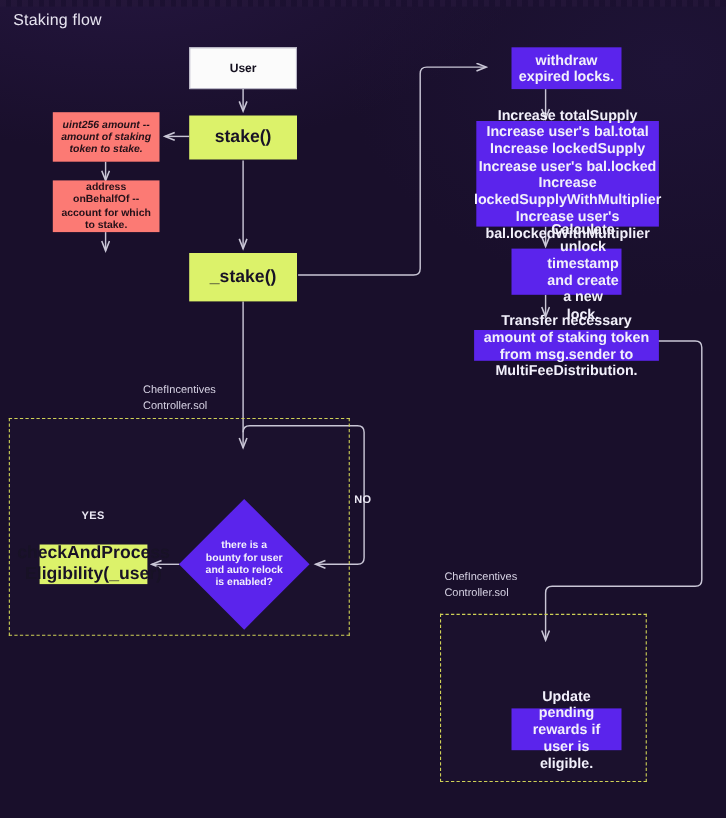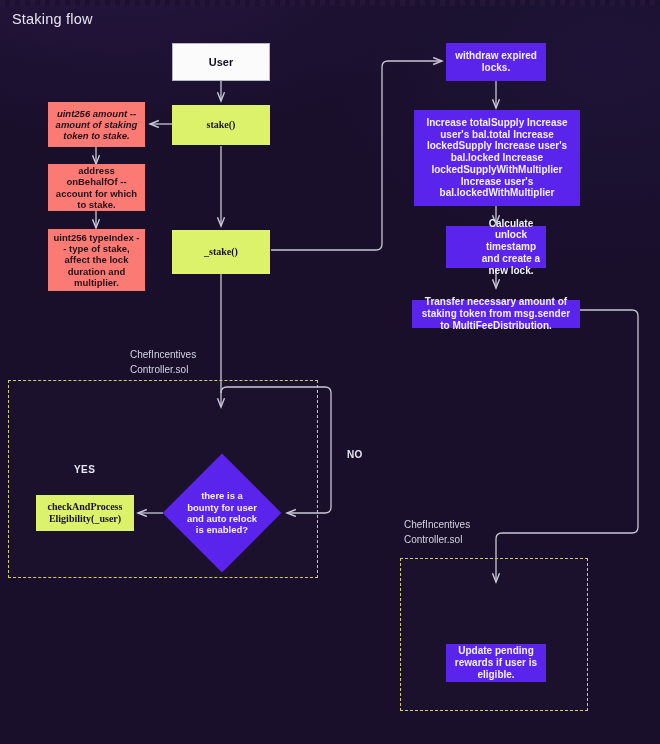--- a/index.html
+++ b/index.html
@@ -31,23 +31,23 @@
   }
   svg.edges{position:absolute;left:0;top:0;width:660px;height:744px;pointer-events:none;}
 
   .node{
     position:absolute;box-sizing:border-box;
     display:flex;align-items:center;justify-content:center;
     text-align:center;font-weight:bold;line-height:1.18;
     padding:3px 5px;
   }
   .n-white{background:#fbfbfb;color:#14101f;border:1px solid #b9b6c6;font-size:11px;}
-  .n-green{background:#dcf26a;color:#181226;font-size:10px;font-family:Liberation Serif, serif;}
+  .n-green{background:#dcf26a;color:#181226;font-size:16px;}
   .n-red{background:#fc7a74;color:#231018;font-size:9.5px;}
-  .n-purple{background:#5b24ec;color:#f2f0fb;font-size:10px;}
+  .n-purple{background:#5b24ec;color:#f2f0fb;font-size:13px;margin-left:19px;}
 
   .diamond{
     position:absolute;box-sizing:border-box;
     background:#5b24ec;
     transform:rotate(45deg);
   }
   .diamond-label{
     position:absolute;box-sizing:border-box;
     display:flex;align-items:center;justify-content:center;
     text-align:center;color:#f2f0fb;font-size:9.5px;font-weight:bold;
@@ -114,31 +114,30 @@
 
   <div class="grouplabel" style="left:130px;top:348px;">ChefIncentives
 Controller.sol</div>
   <div class="group" style="left:8px;top:380px;width:310px;height:198px;"></div>
 
   <div class="grouplabel" style="left:404px;top:518px;">ChefIncentives
 Controller.sol</div>
   <div class="group" style="left:400px;top:558px;width:188px;height:153px;"></div>
 
   <div class="edgelabel" style="left:74px;top:464px;">YES</div>
-  <div class="edgelabel" style="left:347px;top:449px;">NO</div>
+  <div class="edgelabel" style="left:322px;top:449px;">NO</div>
 
   <div class="node n-white" style="left:172px;top:43px;width:98px;height:38px;">User</div>
 
   <div class="node n-green" style="left:172px;top:105px;width:98px;height:40px;">stake()</div>
 
   <div class="node n-red" style="left:48px;top:102px;width:97px;height:45px;font-style:italic;">uint256 amount -- amount of staking token to stake.</div>
 
   <div class="node n-red" style="left:48px;top:164px;width:97px;height:47px;">address onBehalfOf -- account for which to stake.</div>
 
-  <div class="node n-red" style="left:48px;top:229px;width:97px;height:62px;">uint256 typeIndex -- type of stake, affect the lock duration and multiplier.</div>
 
   <div class="node n-green" style="left:172px;top:230px;width:98px;height:44px;">_stake()</div>
 
   <div class="node n-purple" style="left:446px;top:43px;width:100px;height:38px;">withdraw expired locks.</div>
 
   <div class="node n-purple" style="left:414px;top:110px;width:166px;height:96px;">Increase totalSupply Increase user's bal.total Increase lockedSupply Increase user's bal.locked Increase lockedSupplyWithMultiplier Increase user's bal.lockedWithMultiplier</div>
 
   <div class="node n-purple" style="left:446px;top:226px;width:100px;height:42px;padding-left:35px;">Calculate unlock timestamp and create a new lock.</div>
 
   <div class="node n-purple" style="left:412px;top:300px;width:168px;height:28px;">Transfer necessary amount of staking token from msg.sender to MultiFeeDistribution.</div>

